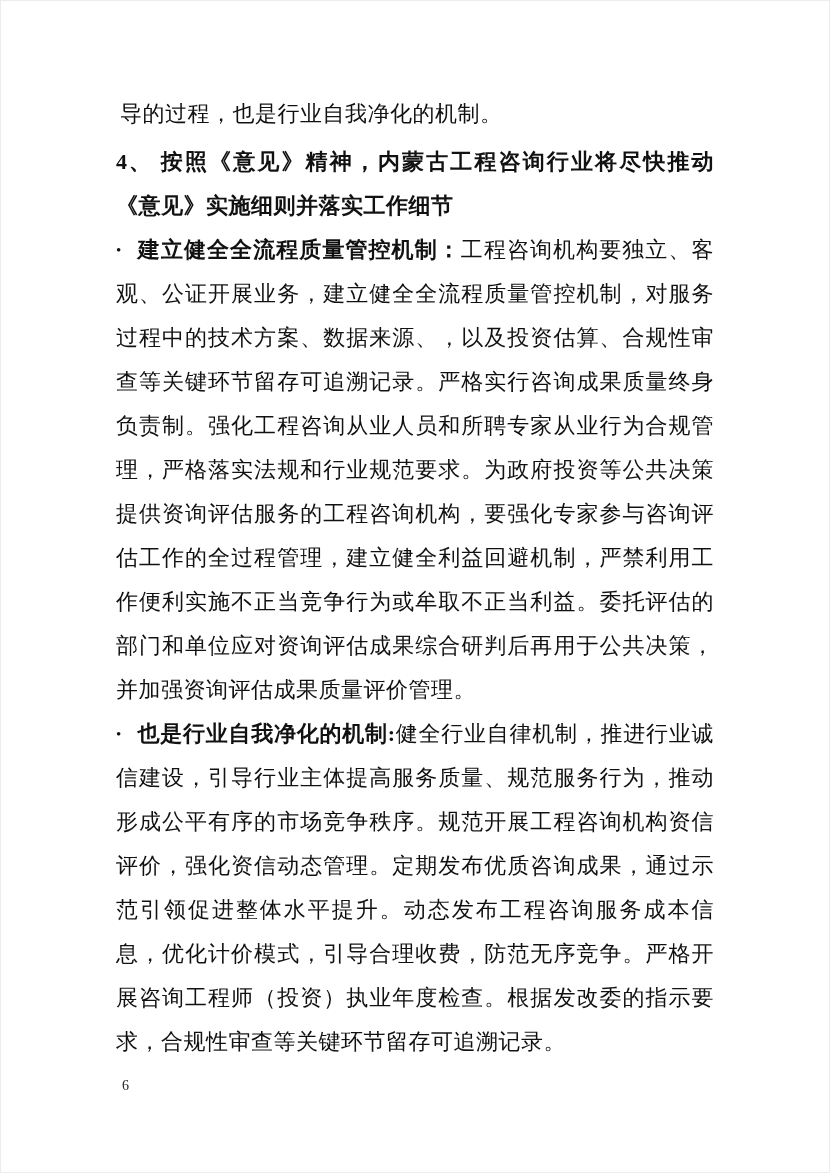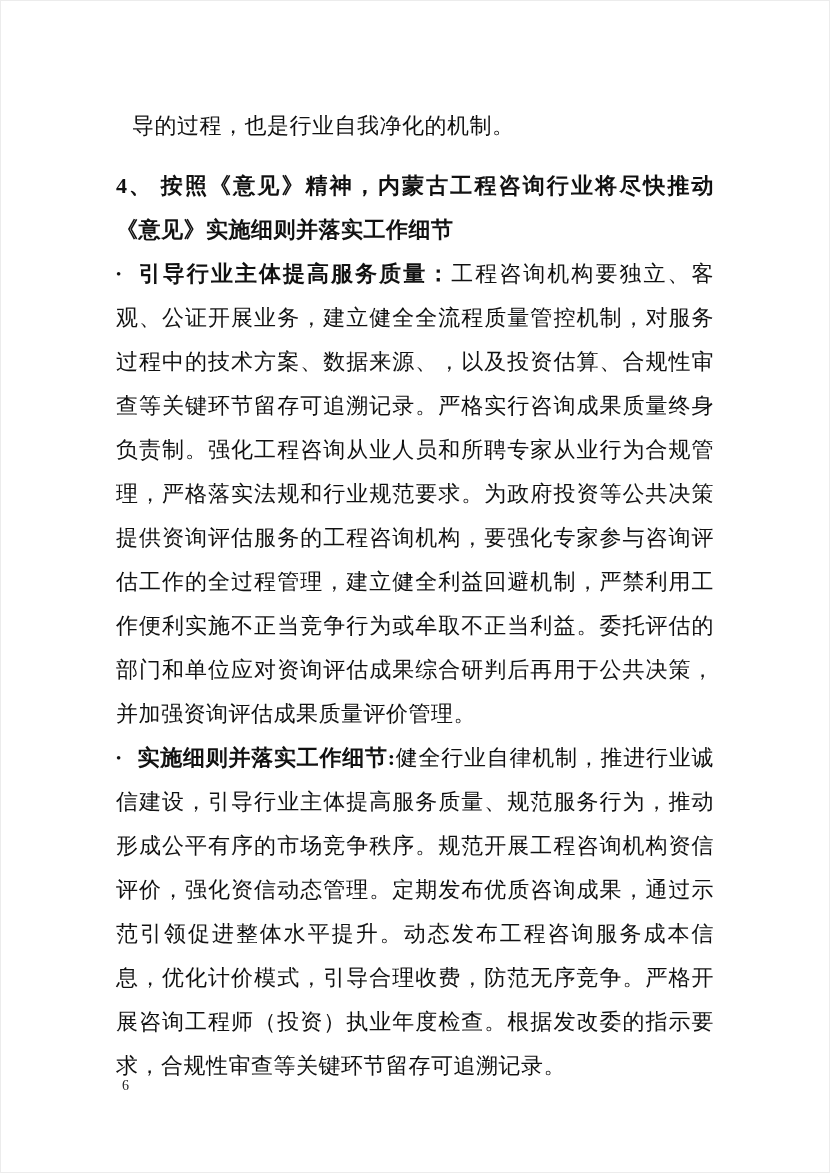--- a/index.html
+++ b/index.html
@@ -21,21 +21,21 @@
     left: 116px;
     top: 88px;
     width: 598px;
     font-size: 22px;
     line-height: 44px;
     text-align: justify;
     text-justify: inter-character;
     letter-spacing: 0.5px;
   }
   .para {
-    margin: 16px;
+    margin: 4px;
   }
   .section-heading {
     margin: 0;
     font-weight: 700;
   }
   .bullet-item {
     margin: 0;
   }
   .bullet-marker {
     display: inline-block;
@@ -63,22 +63,22 @@
 </head>
 <body>
 
 <div class="doc-content">
 
   <p class="para">导的过程，也是行业自我净化的机制。</p>
 
   <p class="section-heading">4、 按照《意见》精神，内蒙古工程咨询行业将尽快推动《意见》实施细则并落实工作细节</p>
 
   <p class="bullet-item">
-    <span class="bullet-marker">•</span><span class="bullet-label">引导行业主体提高服务质量：</span><span class="bullet-text">工程咨询机构要独立、客观、公证开展业务，建立健全全流程质量管控机制，对服务过程中的技术方案、数据来源、，以及投资估算、合规性审查等关键环节留存可追溯记录。严格实行咨询成果质量终身负责制。强化工程咨询从业人员和所聘专家从业行为合规管理，严格落实法规和行业规范要求。为政府投资等公共决策提供资询评估服务的工程咨询机构，要强化专家参与咨询评估工作的全过程管理，建立健全利益回避机制，严禁利用工作便利实施不正当竞争行为或牟取不正当利益。委托评估的部门和单位应对资询评估成果综合研判后再用于公共决策，并加强资询评估成果质量评价管理。</span>
+    <span class="bullet-marker">•</span><span class="bullet-label">建立健全全流程质量管控机制：</span><span class="bullet-text">工程咨询机构要独立、客观、公证开展业务，建立健全全流程质量管控机制，对服务过程中的技术方案、数据来源、，以及投资估算、合规性审查等关键环节留存可追溯记录。严格实行咨询成果质量终身负责制。强化工程咨询从业人员和所聘专家从业行为合规管理，严格落实法规和行业规范要求。为政府投资等公共决策提供资询评估服务的工程咨询机构，要强化专家参与咨询评估工作的全过程管理，建立健全利益回避机制，严禁利用工作便利实施不正当竞争行为或牟取不正当利益。委托评估的部门和单位应对资询评估成果综合研判后再用于公共决策，并加强资询评估成果质量评价管理。</span>
   </p>
 
   <p class="bullet-item">
-    <span class="bullet-marker">•</span><span class="bullet-label">实施细则并落实工作细节:</span><span class="bullet-text">健全行业自律机制，推进行业诚信建设，引导行业主体提高服务质量、规范服务行为，推动形成公平有序的市场竞争秩序。规范开展工程咨询机构资信评价，强化资信动态管理。定期发布优质咨询成果，通过示范引领促进整体水平提升。动态发布工程咨询服务成本信息，优化计价模式，引导合理收费，防范无序竞争。严格开展咨询工程师（投资）执业年度检查。根据发改委的指示要求，合规性审查等关键环节留存可追溯记录。</span>
+    <span class="bullet-marker">•</span><span class="bullet-label">也是行业自我净化的机制:</span><span class="bullet-text">健全行业自律机制，推进行业诚信建设，引导行业主体提高服务质量、规范服务行为，推动形成公平有序的市场竞争秩序。规范开展工程咨询机构资信评价，强化资信动态管理。定期发布优质咨询成果，通过示范引领促进整体水平提升。动态发布工程咨询服务成本信息，优化计价模式，引导合理收费，防范无序竞争。严格开展咨询工程师（投资）执业年度检查。根据发改委的指示要求，合规性审查等关键环节留存可追溯记录。</span>
   </p>
 
 </div>
 
 <div class="page-number">6</div>
 
 </body></html>

